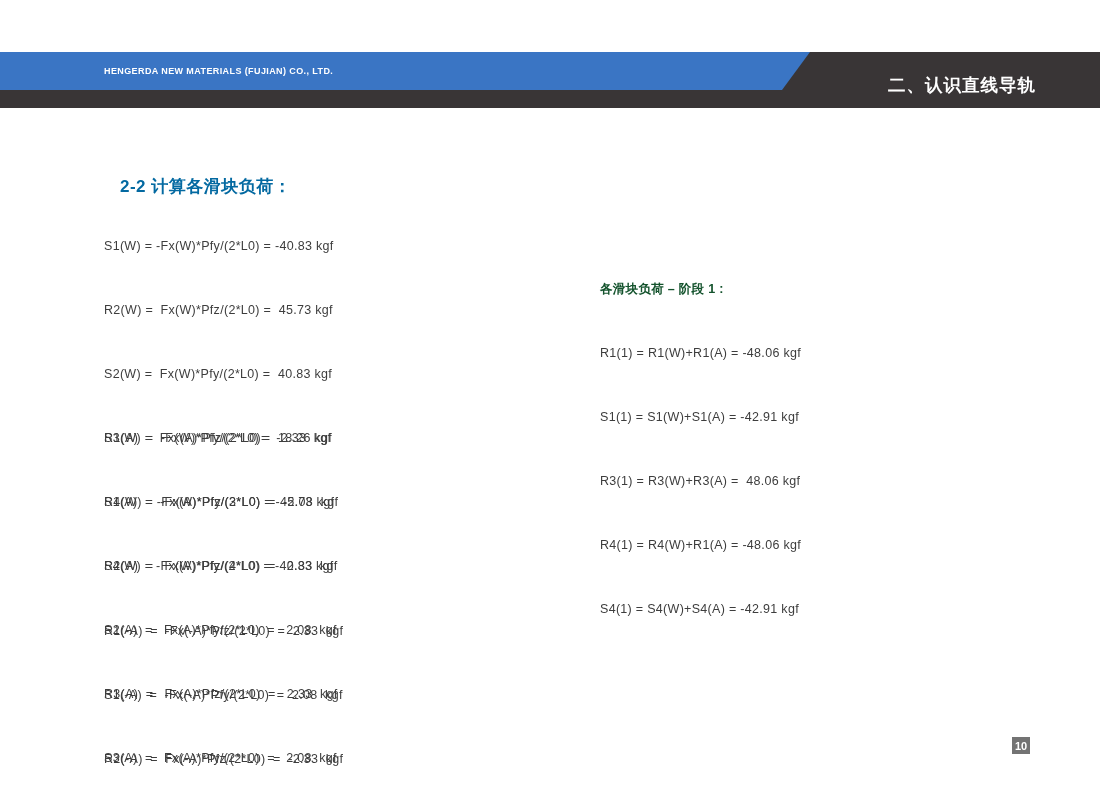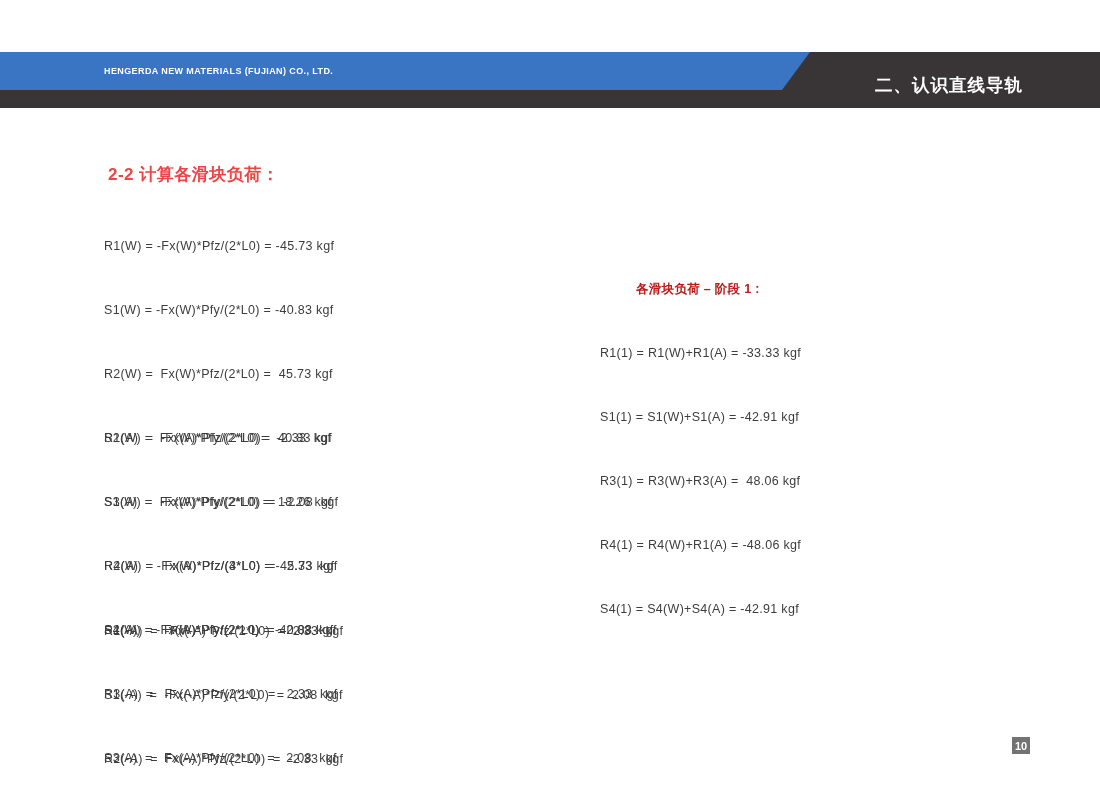--- a/index.html
+++ b/index.html
@@ -15,57 +15,56 @@
     position:absolute; left:0; top:52px; width:810px; height:38px;
     background:#3a75c4;
     clip-path:polygon(0 0, 100% 0, calc(100% - 28px) 100%, 0 100%);
   }
   .company {
     position:absolute; left:104px; top:52px; height:38px;
     display:flex; align-items:center;
     color:#ffffff; font-size:9px; font-weight:bold; letter-spacing:0.4px;
   }
   .sec-title {
-    position:absolute; top:52px; right:85px; height:56px;
+    position:absolute; top:52px; right:72px; height:56px;
     display:flex; align-items:center; padding-top:5px;
     color:#ffffff; font-size:17.5px; font-weight:bold; letter-spacing:1px;
   }
   .left-title {
-    position:absolute; left:104px; top:159px; margin:4px;
-    color:#ef4444; font-size:17px; font-weight:bold; letter-spacing:0.5px;
+    position:absolute; left:104px; top:159px; margin:16px;
+    color:#0369a1; font-size:17px; font-weight:bold; letter-spacing:0.5px;
   }
   .fblock {
     position:absolute; color:#3d3d3d; font-size:12.5px;
     line-height:21.36px; letter-spacing:0.3px; white-space:pre;
   }
   #group-w  { left:104px; top:193px; }
   #group-a  { left:104px; top:385px; }
   #group-ma { left:104px; top:578px; }
   .right-col { left:600px; top:172px; }
-  .rhead { color:#b91c1c; font-weight:bold;margin-left:36px; }
+  .rhead { color:#14532d; font-weight:bold; }
   .page-num {
     position:absolute; left:1012px; top:737px; width:18px; height:17px;
     background:#737373; color:#ffffff; font-size:11px; font-weight:bold;
     display:flex; align-items:center; justify-content:center;
   }
 </style>
 </head>
 <body>
 
 <div class="page">
 
   <div class="band-dark"></div>
   <div class="band-blue"></div>
   <div class="company">HENGERDA NEW MATERIALS (FUJIAN) CO., LTD.</div>
   <div class="sec-title">二、认识直线导轨</div>
 
   <h2 class="left-title">2-2  计算各滑块负荷：</h2>
 
   <div class="fblock" id="group-w">
-    <div class="fline">R1(W) = -Fx(W)*Pfz/(2*L0) = -45.73 kgf</div>
     <div class="fline">S1(W) = -Fx(W)*Pfy/(2*L0) = -40.83 kgf</div>
     <div class="fline">R2(W) =  Fx(W)*Pfz/(2*L0) =  45.73 kgf</div>
     <div class="fline">S2(W) =  Fx(W)*Pfy/(2*L0) =  40.83 kgf</div>
     <div class="fline">S3(W) =  Fx(W)*Pfy/(2*L0) =  18.26 kgf</div>
     <div class="fline">R4(W) = -Fx(W)*Pfz/(3*L0) = -45.73 kgf</div>
     <div class="fline">S4(W) = -Fx(W)*Pfy/(2*L0) = -40.83 kgf</div>
   </div>
 
   <div class="fblock" id="group-a">
     <div class="fline">R1(A)  =  -Fx(A)*Pfz/(2*L0)=  -2.33  kgf</div>
@@ -86,21 +85,21 @@
     
     
     
     
   </div>
 
   <div class="fblock right-col">
 
     <section>
       <div class="rhead">各滑块负荷 – 阶段 1 :</div>
-      <div class="fline">R1(1) = R1(W)+R1(A) = -33.33 kgf</div>
+      <div class="fline">R1(1) = R1(W)+R1(A) = -48.06 kgf</div>
       <div class="fline">S1(1) = S1(W)+S1(A) = -42.91 kgf</div>
       <div class="fline">R3(1) = R3(W)+R3(A) =  48.06 kgf</div>
       <div class="fline">R4(1) = R4(W)+R1(A) = -48.06 kgf</div>
       <div class="fline">S4(1) = S4(W)+S4(A) = -42.91 kgf</div>
     </section>
 
     
 
     
 

